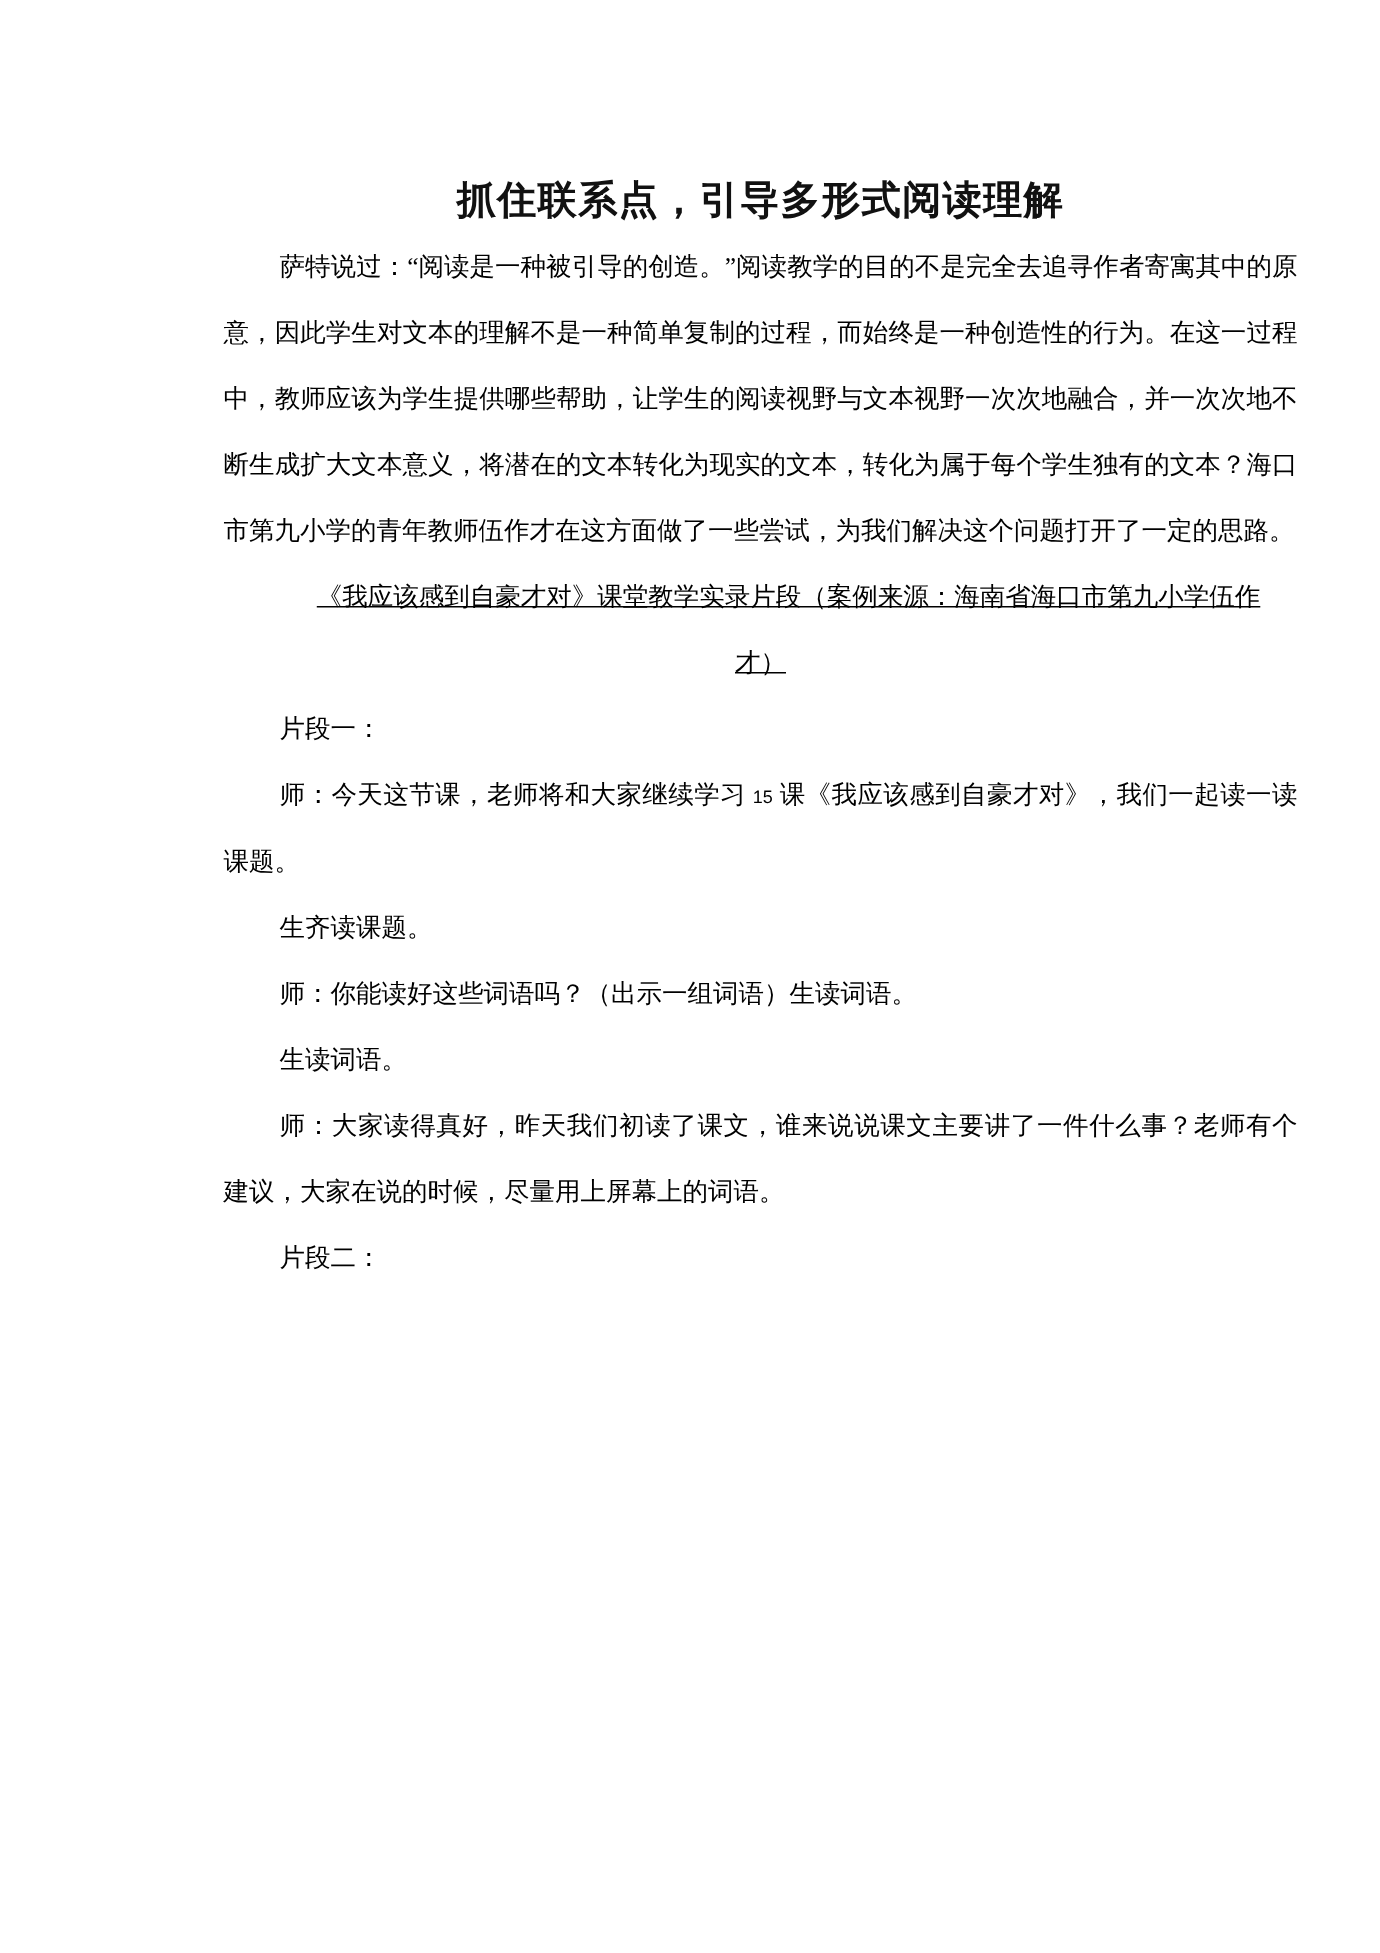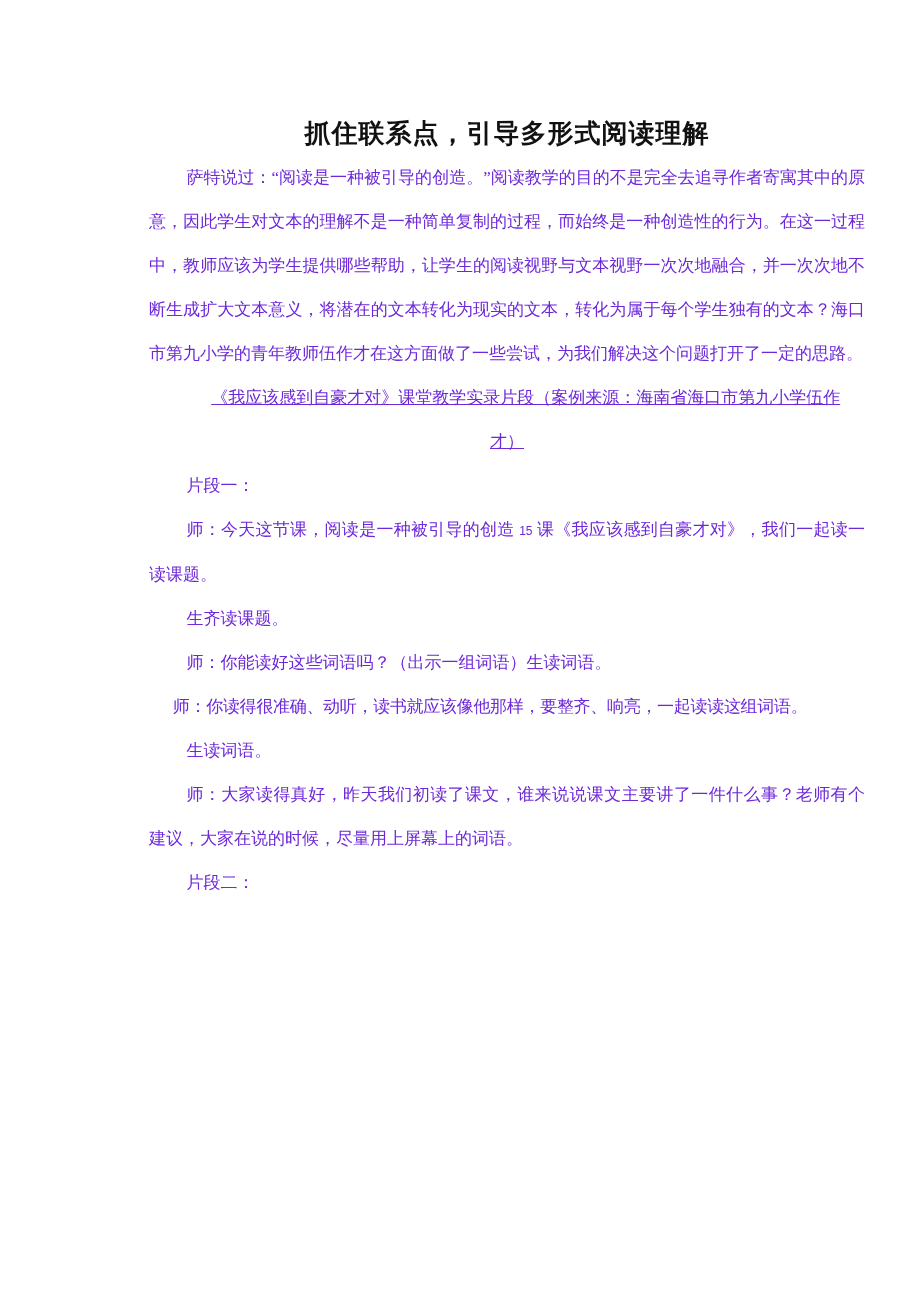--- a/index.html
+++ b/index.html
@@ -29,21 +29,21 @@
     color: #111111;
     letter-spacing: 1px;
   }
   .para {
     margin: 0;
     font-size: 17px;
     line-height: 44px;
     text-align: justify;
     text-justify: inter-ideograph;
     word-break: normal;
-    color: #6d28d9;
+    color: #000000;
   }
   .para.indent {
     text-indent: 2.2em;
   }
   .para.center-src {
     text-align: center;
     text-indent: 2.2em;
     width: 676px;
     margin: 0 auto;
     text-decoration: underline;
@@ -70,27 +70,26 @@
 
     <h1 class="doc-title">抓住联系点，引导多形式阅读理解</h1>
 
     <p class="para indent">萨特说过：“阅读是一种被引导的创造。”阅读教学的目的不是完全去追寻作者寄寓其中的原意，因此学生对文本的理解不是一种简单复制的过程，而始终是一种创造性的行为。在这一过程中，教师应该为学生提供哪些帮助，让学生的阅读视野与文本视野一次次地融合，并一次次地不断生成扩大文本意义，将潜在的文本转化为现实的文本，转化为属于每个学生独有的文本？海口市第九小学的青年教师伍作才在这方面做了一些尝试，为我们解决这个问题打开了一定的思路。</p>
 
 
     <p class="para center-src">《我应该感到自豪才对》课堂教学实录片段（案例来源：海南省海口市第九小学伍作才）</p>
 
     <p class="para indent">片段一：</p>
 
-    <p class="para indent"><span>师：今天这节课，阅读是一种被引导的创造 </span><span class="num">15</span><span> 课《我应该感到自豪才对》，我们一起读一读课题。</span></p>
+    <p class="para indent"><span>师：今天这节课，老师将和大家继续学习 </span><span class="num">15</span><span> 课《我应该感到自豪才对》，我们一起读一读课题。</span></p>
 
     <p class="para indent">生齐读课题。</p>
 
     <p class="para indent">师：你能读好这些词语吗？（出示一组词语）生读词语。</p>
 
-    <p class="para tight">师：你读得很准确、动听，读书就应该像他那样，要整齐、响亮，一起读读这组词语。</p>
 
     <p class="para indent">生读词语。</p>
 
     <p class="para indent">师：大家读得真好，昨天我们初读了课文，谁来说说课文主要讲了一件什么事？老师有个建议，大家在说的时候，尽量用上屏幕上的词语。</p>
 
 
     <p class="para indent">片段二：</p>
 
   </div>
 </div>

